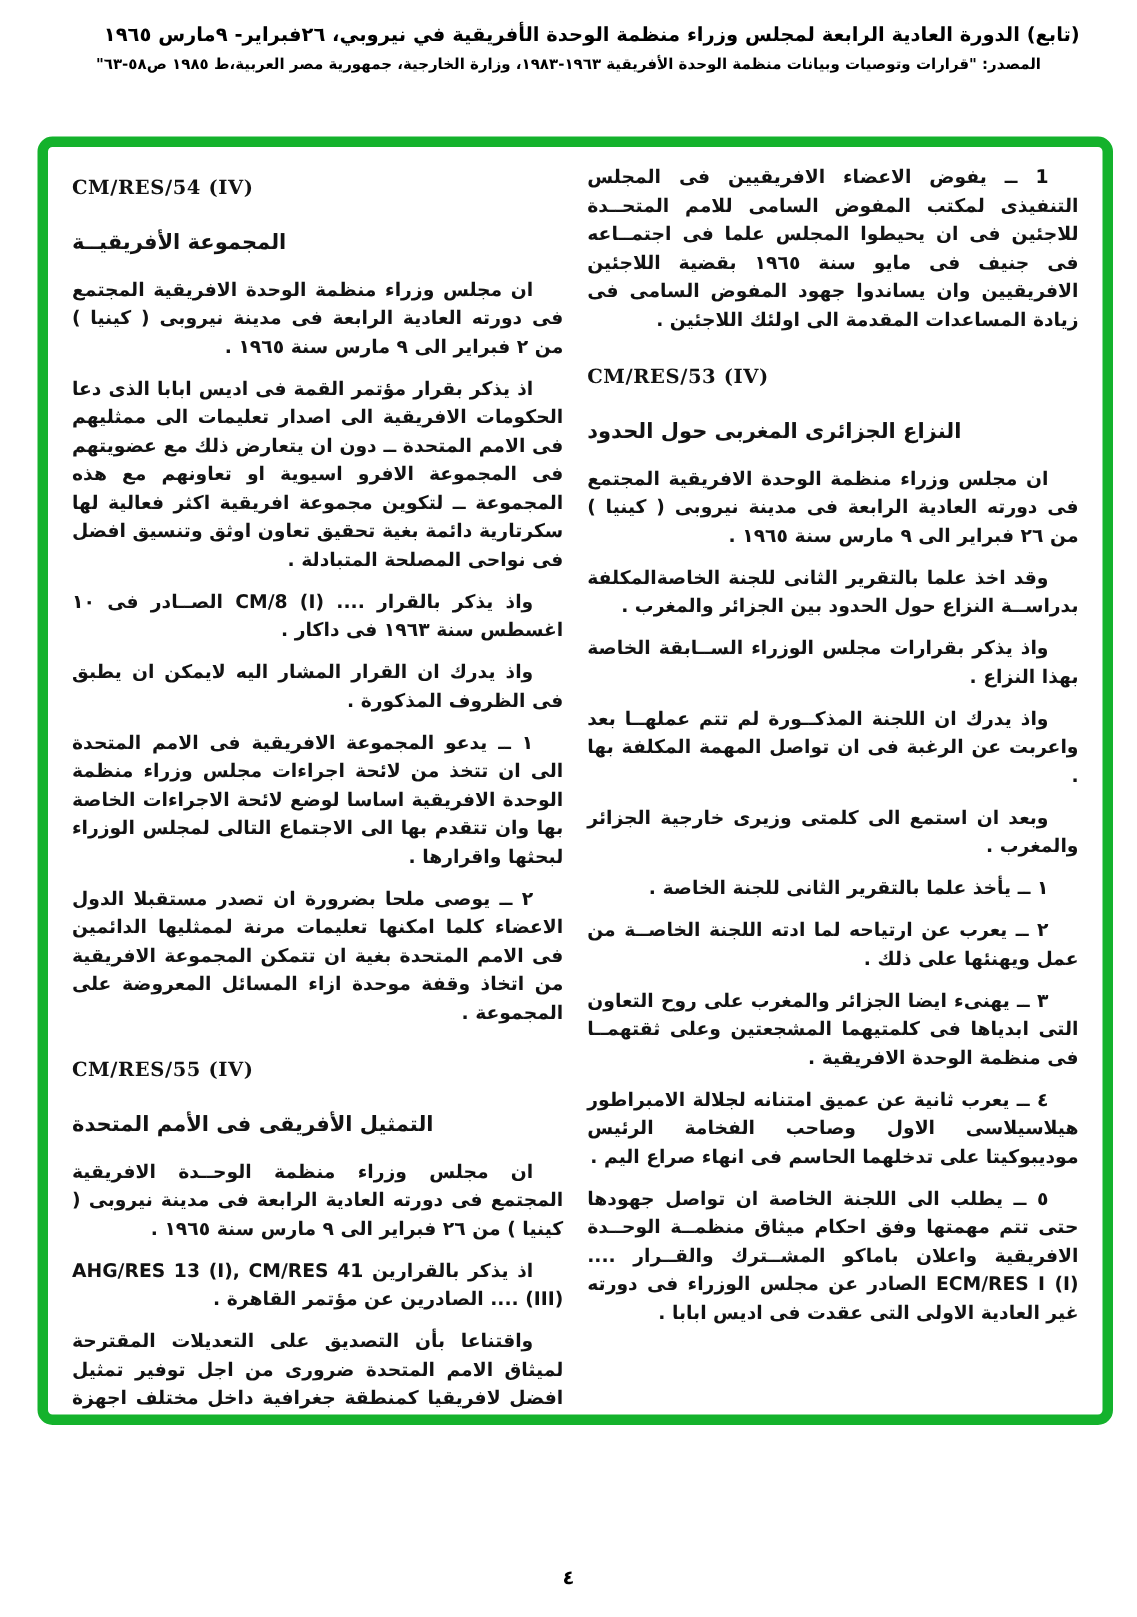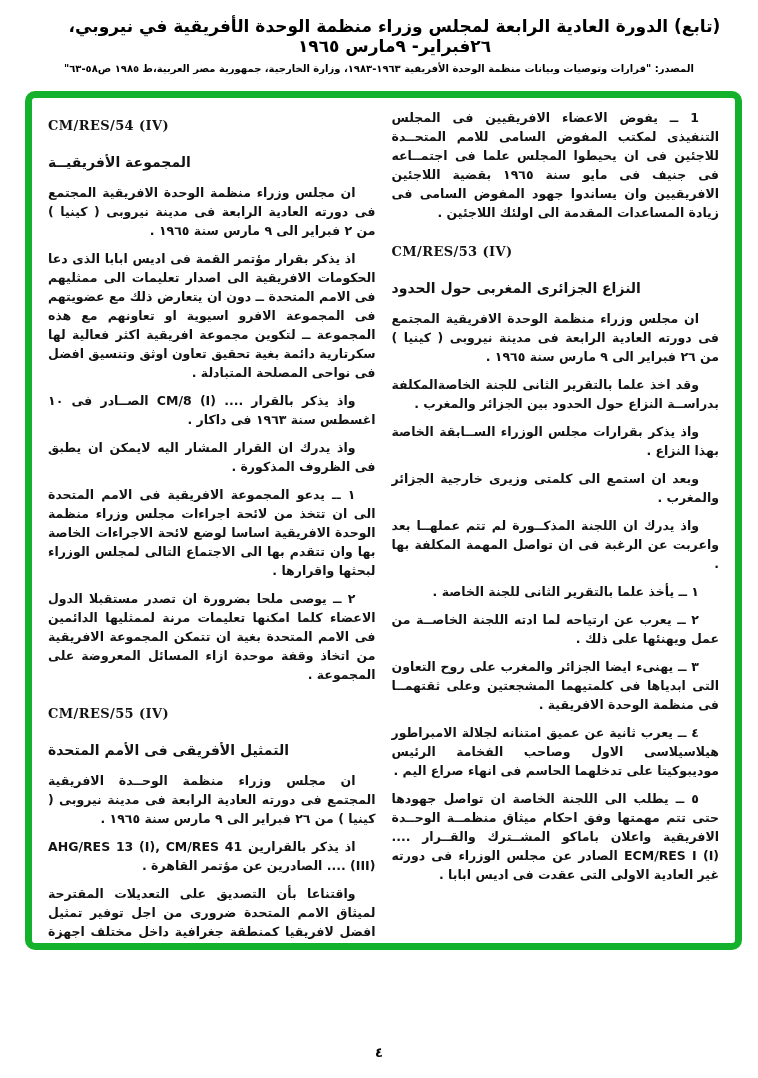--- a/index.html
+++ b/index.html
@@ -7,21 +7,21 @@
     width:758px; height:1078px;
     background:#ffffff;
     font-family:"DejaVu Sans", sans-serif;
     position:relative;
     color:#000;
   }
   .header {
     position:absolute; top:16px; left:0; right:0;
     text-align:center; direction:rtl;
   }
-  .title { font-size:17px; font-weight:bold; letter-spacing:0.2px;padding-left:31px; }
+  .title { font-size:13px; font-weight:bold; letter-spacing:0.2px;padding-left:31px; }
   .source { font-size:10px; font-weight:bold; margin-top:7px; }
   .box {
     position:absolute; left:25px; top:91px;
     width:717px; height:859px;
     box-sizing:border-box;
     border:7px solid #14b22c;
     border-radius:10px;
     padding:10px 16px 10px 16px;
     display:flex; flex-direction:row; gap:16px;
     overflow:hidden;
@@ -80,22 +80,22 @@
       <div class="block para">واقتناعا بأن التصديق على التعديلات المقترحة لميثاق الامم المتحدة ضرورى من اجل توفير تمثيل افضل لافريقيا كمنطقة جغرافية داخل مختلف اجهزة الامم المتحــدة وخاصة مجلس الامن والمجلس الاقتصادى والاجتماعى وغير ذلك من الوكالات المتخصصة للامم المتحدة .</div>
       <div class="block para">واذ يسجل بتقدير الخطوات التى اتخذتهــا غالبية الدول الافريقية وغيرها من الدول الصديقة الاعضاء فى الامم المتحدة .</div>
     </div>
   <div class="col col-right">
       <div class="block para">1 ــ يفوض الاعضاء الافريقيين فى المجلس التنفيذى لمكتب المفوض السامى للامم المتحــدة للاجئين فى ان يحيطوا المجلس علما فى اجتمــاعه فى جنيف فى مايو سنة ١٩٦٥ بقضية اللاجئين الافريقيين وان يساندوا جهود المفوض السامى فى زيادة المساعدات المقدمة الى اولئك اللاجئين .</div>
       <div class="block code">CM/RES/53  (IV)</div>
       <div class="block heading">النزاع الجزائرى المغربى حول الحدود</div>
       <div class="block para">ان مجلس وزراء منظمة الوحدة الافريقية المجتمع فى دورته العادية الرابعة فى مدينة نيروبى ( كينيا ) من ٢٦ فبراير الى ٩ مارس سنة ١٩٦٥ .</div>
       <div class="block para">وقد اخذ علما بالتقرير الثانى للجنة الخاصةالمكلفة بدراســة النزاع حول الحدود بين الجزائر والمغرب .</div>
       <div class="block para">واذ يذكر بقرارات مجلس الوزراء الســابقة الخاصة بهذا النزاع .</div>
+      <div class="block para">واذ يدرك ان اللجنة المذكــورة لم تتم عملهــا بعد واعربت عن الرغبة فى ان تواصل المهمة المكلفة بها .</div>
       <div class="block para">وبعد ان استمع الى كلمتى وزيرى خارجية الجزائر والمغرب .</div>
-      <div class="block para">واذ يدرك ان اللجنة المذكــورة لم تتم عملهــا بعد واعربت عن الرغبة فى ان تواصل المهمة المكلفة بها .</div>
       <div class="block para">١ ــ يأخذ علما بالتقرير الثانى للجنة الخاصة .</div>
       <div class="block para">٢ ــ يعرب عن ارتياحه لما ادته اللجنة الخاصــة من عمل ويهنئها على ذلك .</div>
       <div class="block para">٣ ــ يهنىء ايضا الجزائر والمغرب على روح التعاون التى ابدياها فى كلمتيهما المشجعتين وعلى ثقتهمــا فى منظمة الوحدة الافريقية .</div>
       <div class="block para">٤ ــ يعرب ثانية عن عميق امتنانه لجلالة الامبراطور هيلاسيلاسى الاول وصاحب الفخامة الرئيس موديبوكيتا على تدخلهما الحاسم فى انهاء صراع اليم .</div>
       <div class="block para">٥ ــ يطلب الى اللجنة الخاصة ان تواصل جهودها حتى تتم مهمتها وفق احكام ميثاق منظمــة الوحــدة الافريقية واعلان باماكو المشــترك والقــرار .... ECM/RES I (I) الصادر عن مجلس الوزراء فى دورته غير العادية الاولى التى عقدت فى اديس ابابا .</div>
     </div>
 </div>
 
 <div class="pagenum">٤</div>
 

